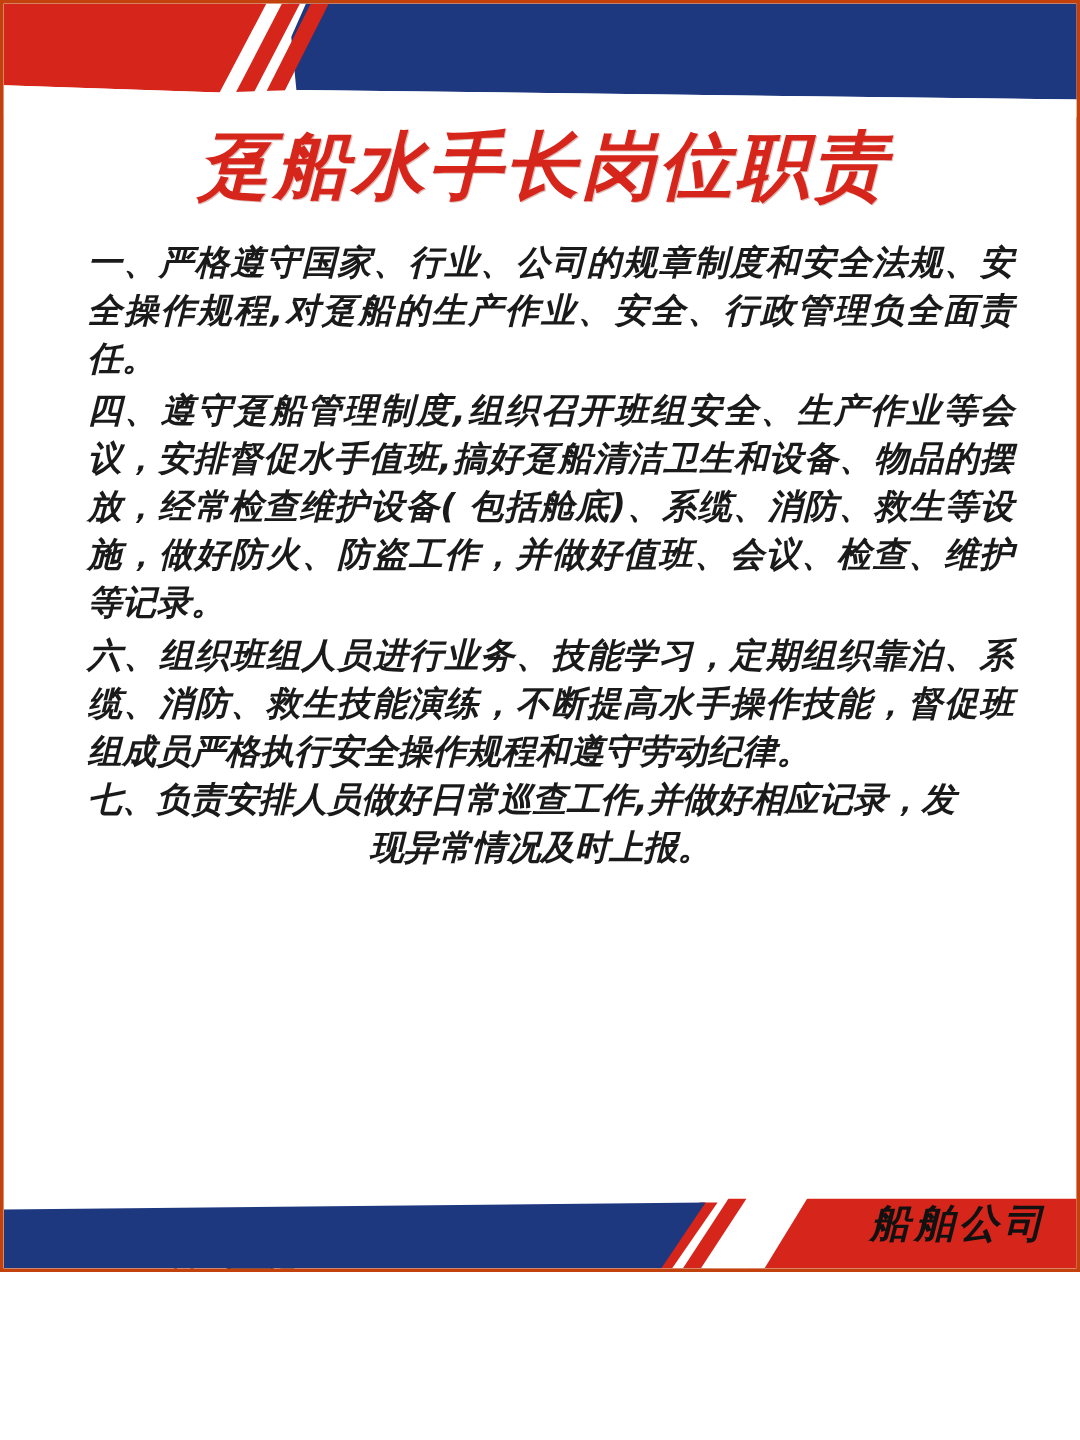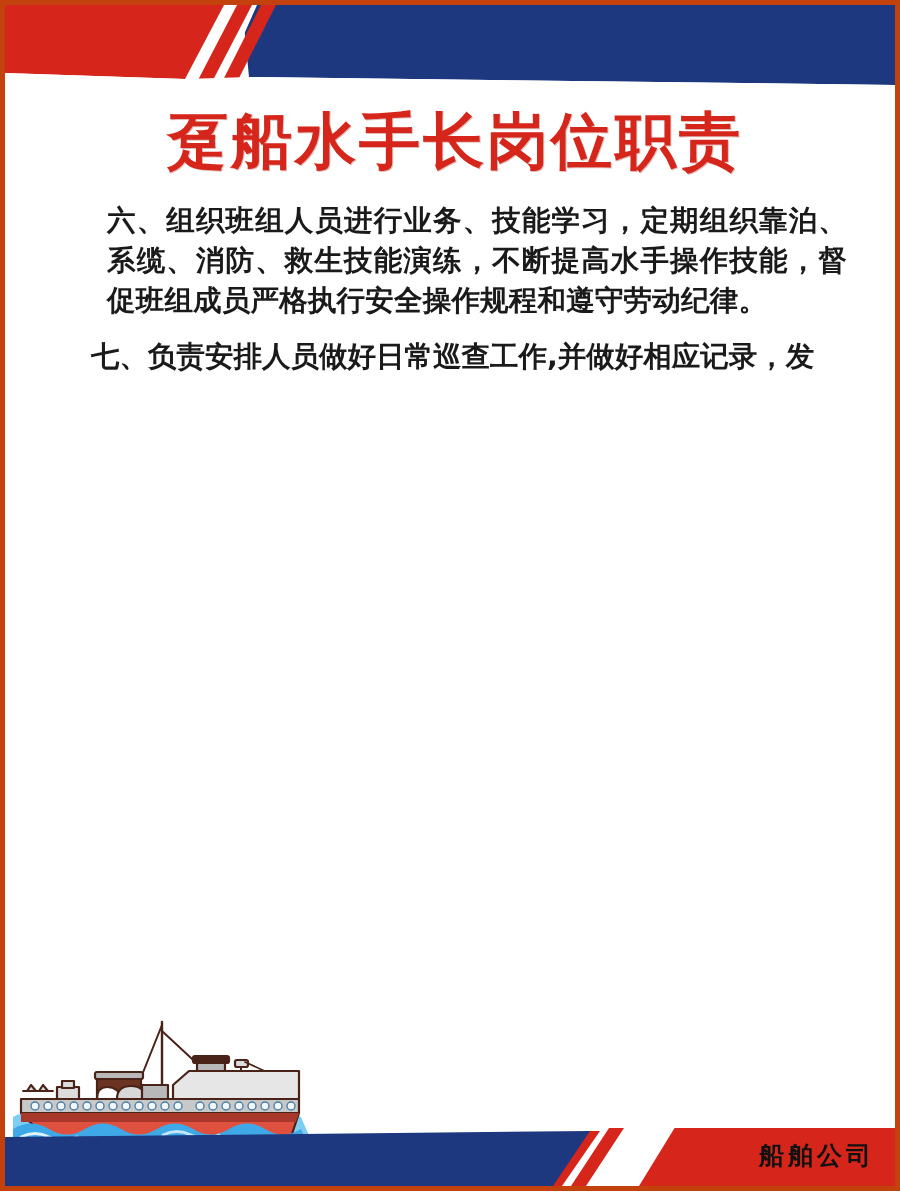--- a/index.html
+++ b/index.html
@@ -7,25 +7,26 @@
     margin: 0;
     padding: 0;
     background: #ffffff;
   }
   body {
     font-family: "DejaVu Sans", "Liberation Sans", sans-serif;
   }
   #poster {
     position: relative;
     width: 900px;
-    height: 1191px;
+    height: 1060px;
     background: #ffffff;
     overflow: hidden;
     box-sizing: border-box;
-    border: 5px solid #c2410c;
+    border: 3px solid #c2410c;
+    font-style: italic;
   }
 
   
   .header-band {
     position: absolute;
     left: 0;
     top: 0;
     width: 900px;
     height: 95px;
     overflow: hidden;
@@ -66,25 +67,24 @@
     line-height: 40px;
     color: #1a1a1a;
     font-weight: bold;
     text-align: justify;
     text-justify: inter-character;
     margin: 0 0 4px 0;
     letter-spacing: 0.2px;
   }
   .clause.last-left {
     margin-bottom: 0;
-    margin-left: 32px;
   }
   
   .clause-indent-lines {
-    margin: 16px;
+    margin: 0;
   }
   .clause-indent-lines .line-full {
     font-size: 28.5px;
     line-height: 40px;
     color: #1a1a1a;
     font-weight: bold;
     white-space: nowrap;
   }
   .clause-indent-lines .line-inset {
     font-size: 28.5px;
@@ -110,21 +110,21 @@
     left: 0;
     bottom: 0;
     width: 900px;
     height: 72px;
     overflow: hidden;
   }
   .footer-company {
     position: absolute;
     right: 30px;
     bottom: 14px;
-    font-size: 25px;
+    font-size: 33px;
     font-weight: bold;
     color: #111111;
     letter-spacing: 4px;
     z-index: 5;
   }
 </style>
 </head>
 <body>
 
 <div id="poster">
@@ -145,24 +145,27 @@
       <polygon points="0,68 180,74 244,72 900,80 900,95 0,95" fill="#FFFFFF"></polygon>
     </svg>
   </div>
 
   <div class="title-wrap">
     <div class="poster-title">趸船水手长岗位职责</div>
   </div>
 
   <div class="body-text">
 
+    <p class="clause">一、严格遵守国家、行业、公司的规章制度和安全法规、安全操作规程,对趸船的生产作业、安全、行政管理负全面责任。</p>
+    <p class="clause">四、遵守趸船管理制度,组织召开班组安全、生产作业等会议，安排督促水手值班,搞好趸船清洁卫生和设备、物品的摆放，经常检查维护设备( 包括舱底)、系缆、消防、救生等设施，做好防火、防盗工作，并做好值班、会议、检查、维护等记录。</p>
     <p class="clause last-left">六、组织班组人员进行业务、技能学习，定期组织靠泊、系缆、消防、救生技能演练，不断提高水手操作技能，督促班组成员严格执行安全操作规程和遵守劳动纪律。</p>
 
     <div class="clause-indent-lines">
       <div class="line-full">七、负责安排人员做好日常巡查工作,并做好相应记录，发</div>
+      <div class="line-inset">现异常情况及时上报。</div>
     </div>
 
 
   </div>
 
   <div class="ship-art">
     <svg width="300" height="140" viewBox="0 0 300 140" xmlns="http://www.w3.org/2000/svg">
       <g stroke="#4A2318" stroke-width="2.2" stroke-linejoin="round" stroke-linecap="round">
 
         <path d="M0,100 q16,-9 32,0 q16,9 32,0 q16,-9 32,0 q16,9 32,0 q16,-9 32,0 q16,9 32,0 q16,-9 32,0 q16,9 32,0 q16,-9 32,0 L300,128 L0,128 Z" fill="#7FCDF2" stroke="none"></path>

